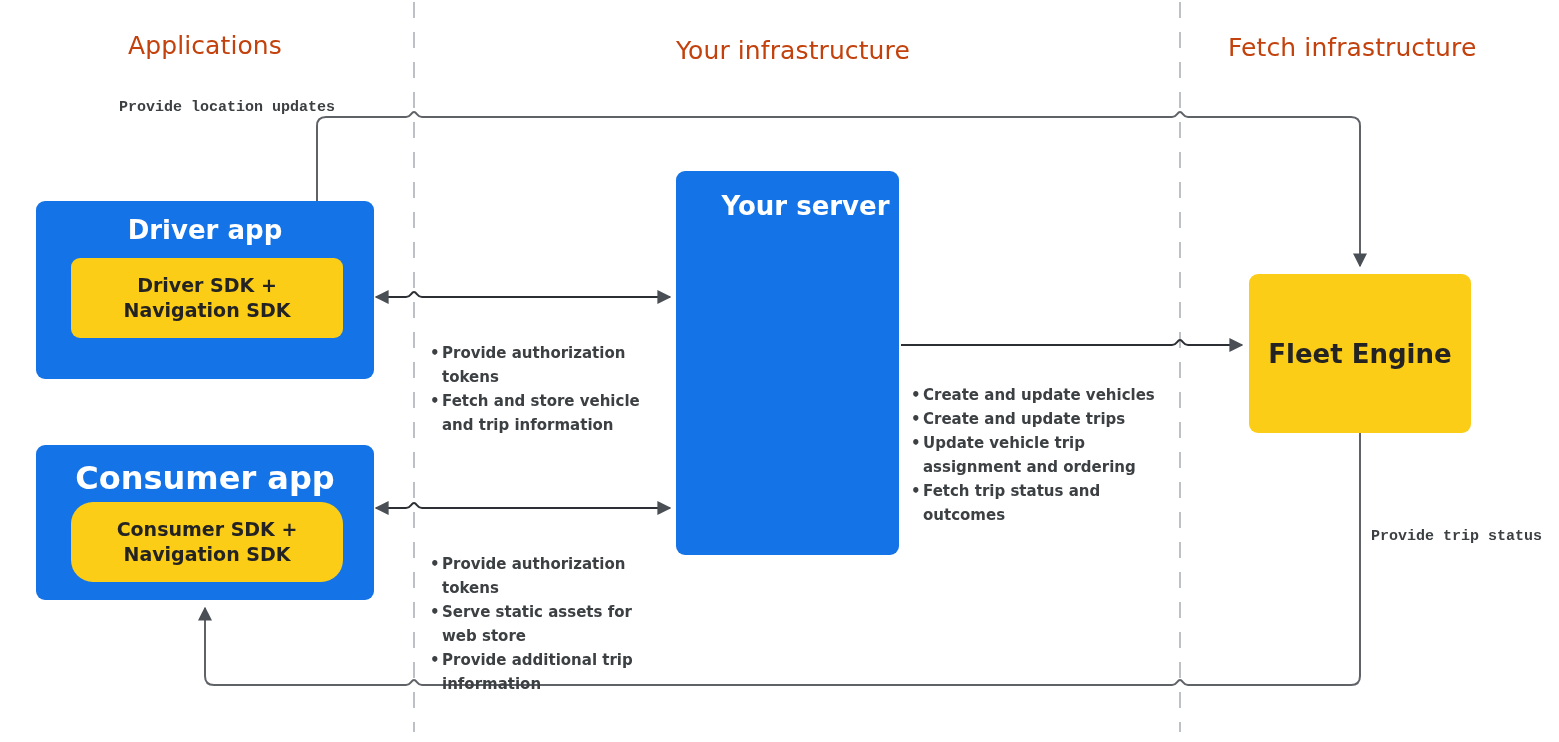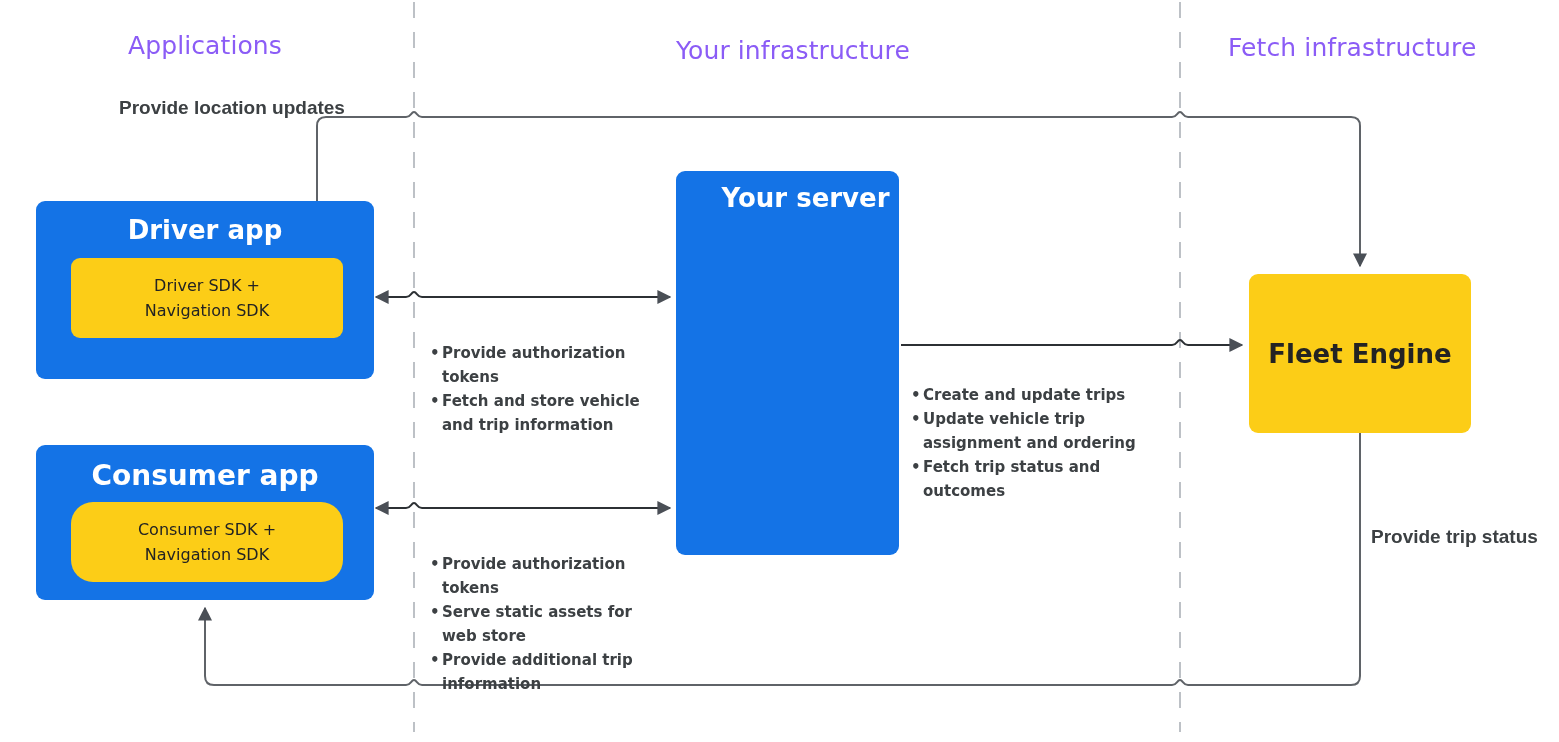--- a/index.html
+++ b/index.html
@@ -26,21 +26,21 @@
     height: 742px;
     pointer-events: none;
   }
 
   
   .zone-heading {
     position: absolute;
     font-family: "DejaVu Sans", sans-serif;
     font-size: 25px;
     font-weight: 400;
-    color: #8b5cf6;
+    color: #c2410c;
     white-space: nowrap;
     letter-spacing: 0.1px;
   }
   #zone-heading-applications { left: 128px; top: 31px; }
   #zone-heading-your-infra   { left: 676px; top: 36px; }
   #zone-heading-google-infra { left: 1228px; top: 33px; }
 
   
   .node-box {
     position: absolute;
@@ -64,61 +64,61 @@
     position: absolute;
     box-sizing: border-box;
     background: #fccd17;
     border-radius: 9px;
     display: flex;
     align-items: center;
     justify-content: center;
   }
   .sdk-chip-label {
     font-family: "DejaVu Sans", sans-serif;
-    font-weight: 400;
-    font-size: 16px;
+    font-weight: 700;
+    font-size: 19px;
     line-height: 25px;
     color: #232323;
     text-align: center;
     white-space: pre-line;
   }
 
   
   #node-driver-app { left: 36px; top: 201px; width: 338px; height: 178px; }
   #node-driver-app .node-title { top: 14px; font-size: 26px; }
   #chip-driver-sdk { left: 35px; top: 57px; width: 272px; height: 80px; }
 
   
   #node-consumer-app { left: 36px; top: 445px; width: 338px; height: 155px; }
-  #node-consumer-app .node-title { top: 14px; font-size: 28px; }
+  #node-consumer-app .node-title { top: 14px; font-size: 32px; }
   #chip-consumer-sdk { left: 35px; top: 57px; width: 272px; height: 80px; border-radius: 22px; }
 
   
   #node-your-server { left: 676px; top: 171px; width: 223px; height: 384px; }
-  #node-your-server .node-title { top: 12px; font-size: 26px; margin-left: 36px; }
+  #node-your-server .node-title { top: 20px; font-size: 26px; margin-left: 36px; }
 
   
   #node-fleet-engine {
     left: 1249px; top: 274px; width: 222px; height: 159px;
     display: flex; align-items: center; justify-content: center;
   }
   #node-fleet-engine .fleet-engine-label {
     font-family: "DejaVu Sans", sans-serif;
     font-weight: 700;
     font-size: 26px;
     color: #232323;
     white-space: nowrap;
   }
 
   
   .edge-label {
     position: absolute;
-    font-family: Liberation Sans, sans-serif;
-    font-weight: 700;
-    font-size: 19px;
+    font-family: Liberation Mono, monospace;
+    font-weight: 700;
+    font-size: 15px;
     line-height: 24px;
     color: #3c4043;
     white-space: nowrap;
   }
   #label-provide-location-updates { left: 119px; top: 96px; }
   #label-provide-trip-status      { left: 1371px; top: 525px; }
 
   .bullet-block {
     position: absolute;
     font-family: "DejaVu Sans", sans-serif;
@@ -243,18 +243,19 @@
       <span class="bullet-row">Fetch and store vehicle and trip information</span>
     </div>
 
   <div class="bullet-block" id="bullets-consumer-server">
       <span class="bullet-row">Provide authorization tokens</span>
       <span class="bullet-row">Serve static assets for web store</span>
       <span class="bullet-row">Provide additional trip information</span>
     </div>
 
   <div class="bullet-block" id="bullets-server-fleet">
+      <span class="bullet-row">Create and update vehicles</span>
       <span class="bullet-row">Create and update trips</span>
       <span class="bullet-row">Update vehicle trip assignment and ordering</span>
       <span class="bullet-row">Fetch trip status and outcomes</span>
     </div>
 
 </div>
 
 </body></html>

